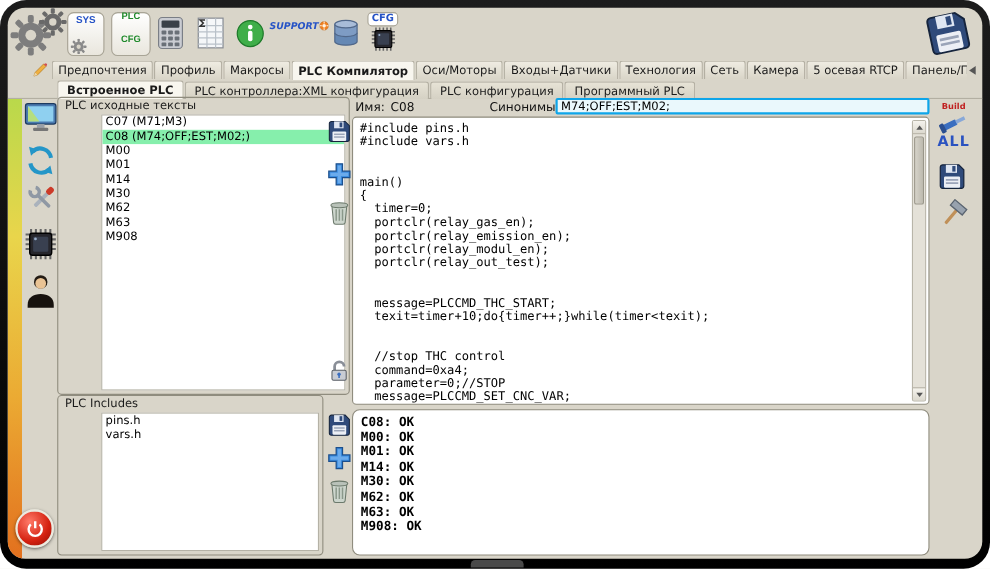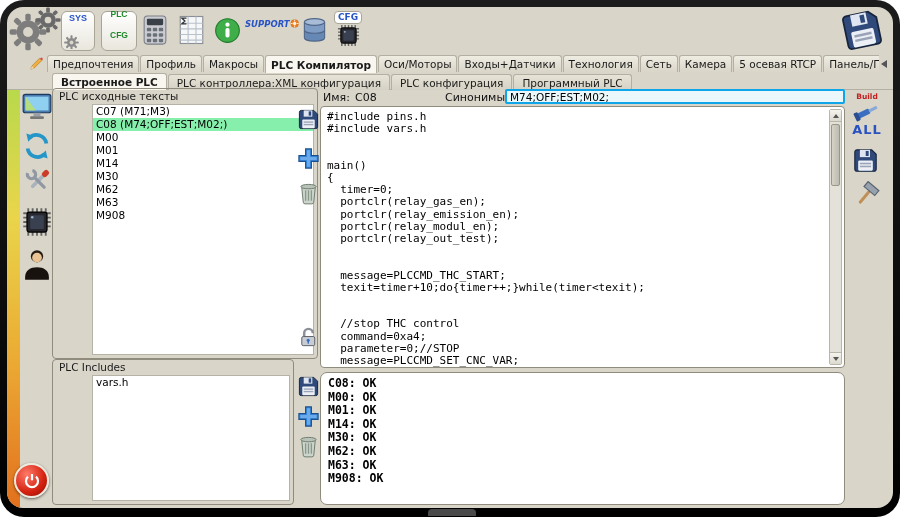--- a/index.html
+++ b/index.html
@@ -285,20 +285,21 @@
         <div class="row">M30</div>
         <div class="row">M62</div>
         <div class="row">M63</div>
         <div class="row">M908</div>
       </div>
     </div>
 
     <div class="panel" style="left:45px;top:352px;width:242px;height:146px">
       <div class="panel-title">PLC Includes</div>
       <div class="panel-list">
+        <div class="row">pins.h</div>
         <div class="row">vars.h</div>
       </div>
     </div>
 
     <svg class="mid-ico" style="top:101px" width="23" height="23">
         <use href="#i-floppy" width="23" height="23"></use>
       </svg>
     <svg class="mid-ico" style="top:140px" width="23" height="23">
         <use href="#i-plus" width="23" height="23"></use>
       </svg>

